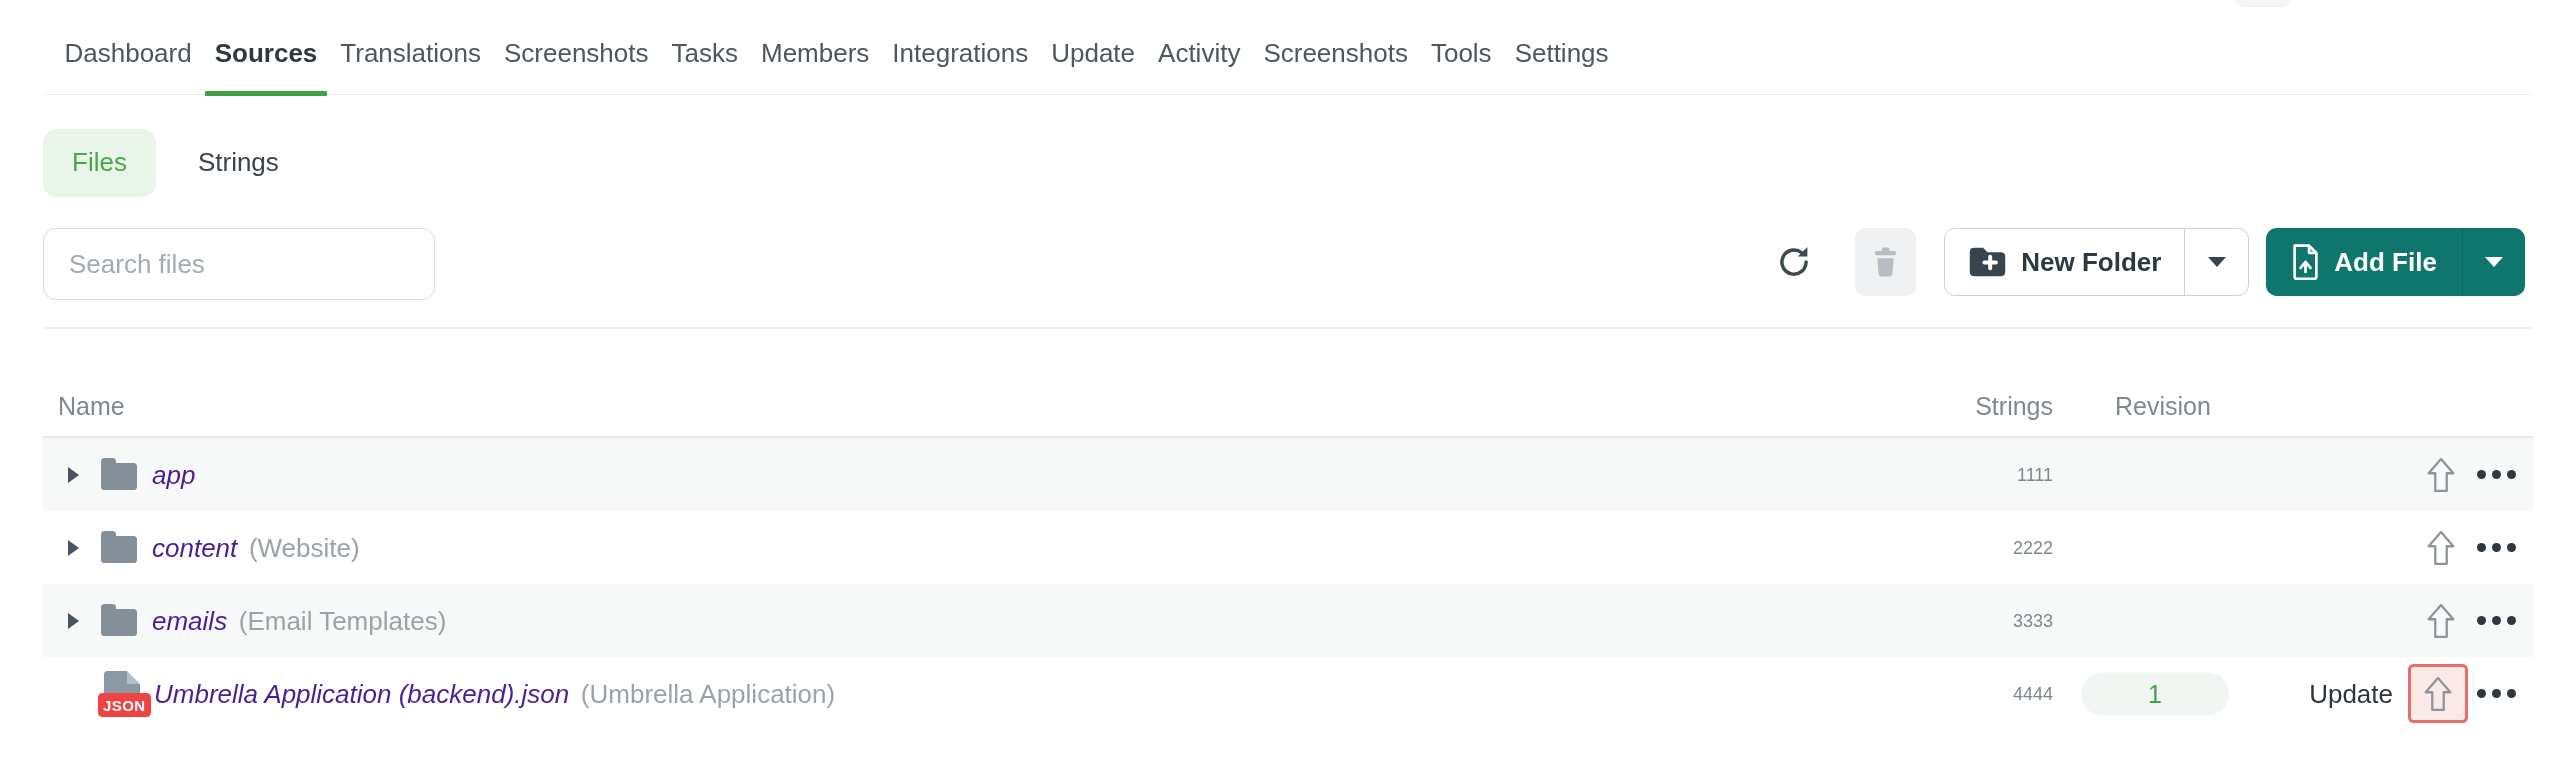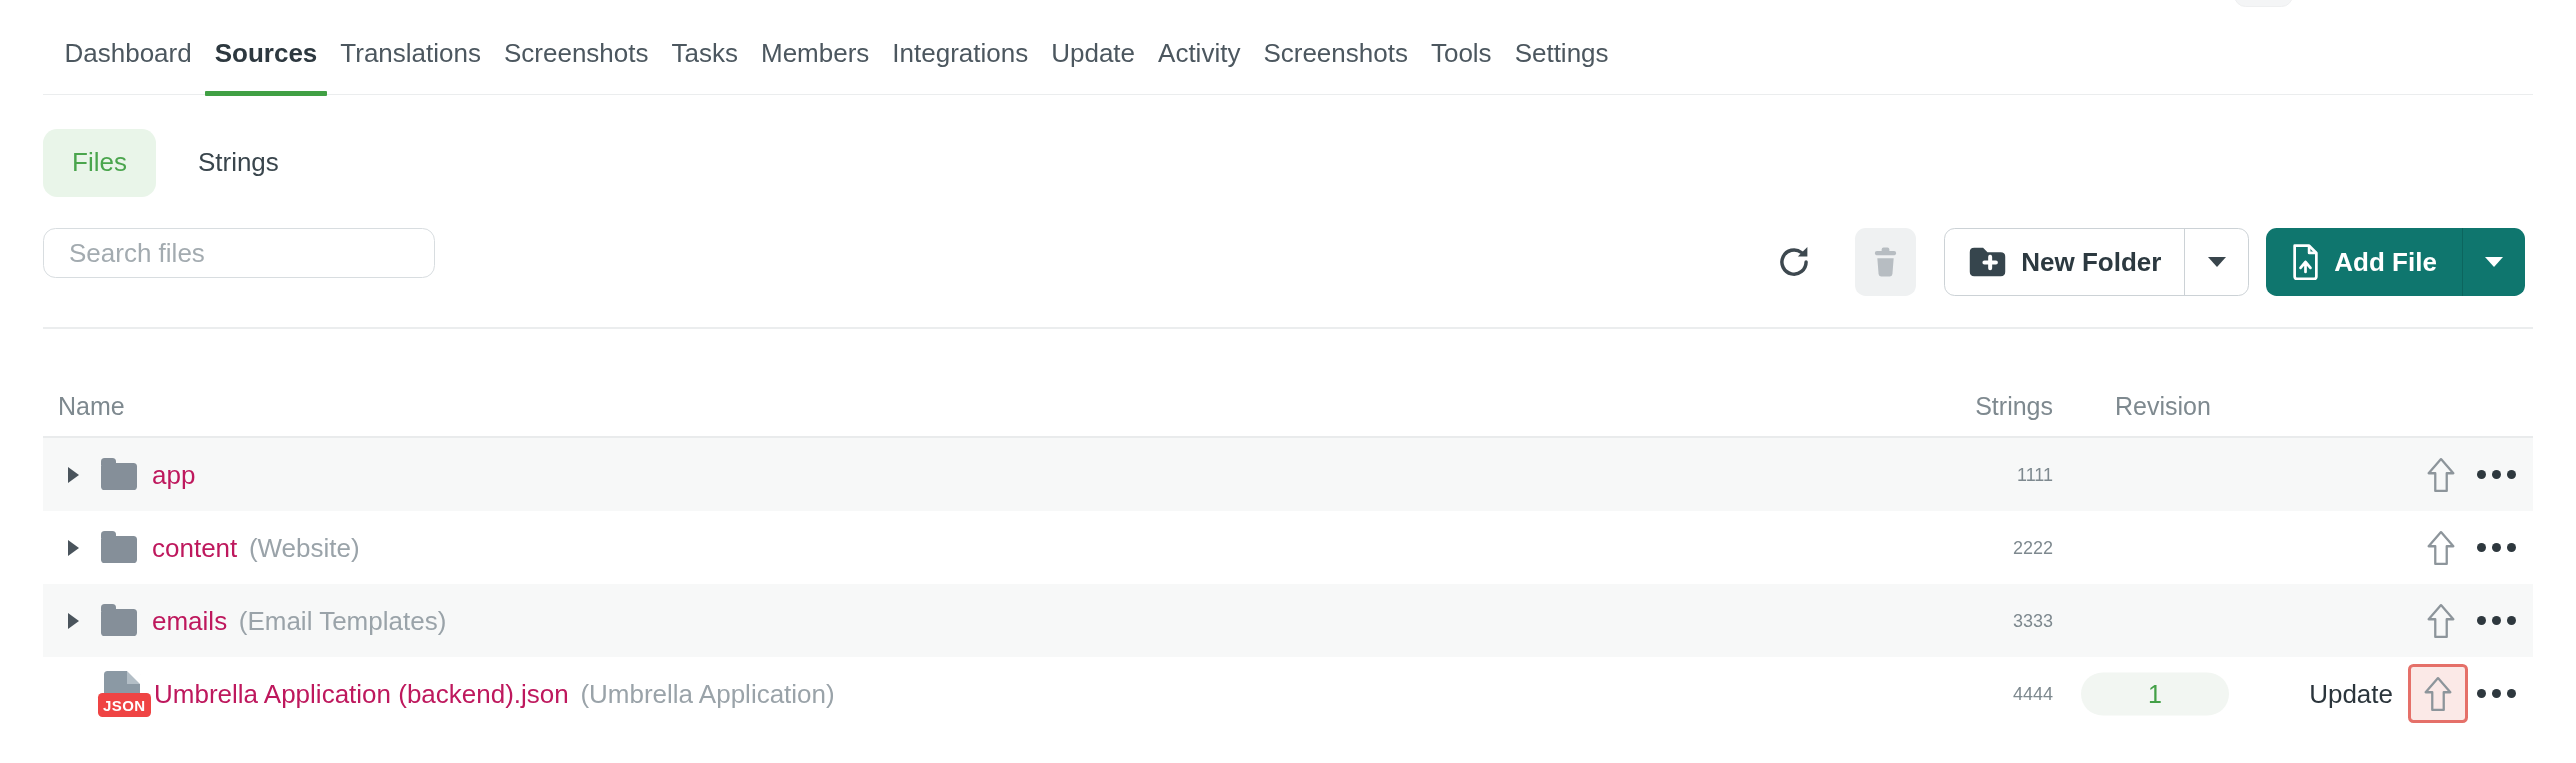--- a/index.html
+++ b/index.html
@@ -39,21 +39,21 @@
   
   .tabs { position: absolute; left: 43px; top: 133px; height: 59px; display: flex; align-items: center; }
   .tab-pill {
     height: 68px; padding: 0 29px; background: #e9f5e9; color: #4aa54d;
     border-radius: 14.3px; font-size: 26px; display: flex; align-items: center; cursor: pointer;
   }
   .tab-plain { margin-left: 42px; font-size: 26px; color: #39454c; cursor: pointer; }
 
   
   .search-input {
-    position: absolute; left: 43px; top: 228px; width: 392px; height: 50px;
+    position: absolute; left: 43px; top: 228px; width: 392px; height: 72px;
     border: 1.8px solid #d8dde0; border-radius: 12.5px; font-size: 26px;
     padding: 0 25px; color: #333d43; outline: none;
     font-family: "Liberation Sans", "DejaVu Sans", sans-serif;
   }
   .search-input::placeholder { color: #a3abb0; }
 
   .refresh-btn { position: absolute; left: 1775px; top: 243px; width: 38px; height: 38px; cursor: pointer; background: none; border: none; }
   .trash-btn {
     position: absolute; left: 1855px; top: 228px; width: 61px; height: 68px;
     background: #eff1f2; border: none; border-radius: 10.7px;
@@ -108,21 +108,21 @@
     border-top: 13.4px solid #ffffff; border-left: 13.4px solid #b3bec6;
   }
   .file-icon .json-badge {
     position: absolute; bottom: -3.6px; left: -6.3px; background: #ef4444; color: #fff;
     font-size: 15px; font-weight: 700; line-height: 1; padding: 4.5px 5.4px;
     border-radius: 4.5px; letter-spacing: 0.4px;
   }
 
   .name-wrap { position: absolute; left: 109px; top: 50%; transform: translateY(-50%); display: flex; align-items: baseline; gap: 11.6px; white-space: nowrap; }
   .row.file-row .name-wrap { left: 111px; }
-  .fname { font-size: 26px; color: #be185d; cursor: pointer; }
+  .fname { font-size: 26px; color: #4c1d95; cursor: pointer; font-style: italic; }
   .fnote { font-size: 26px; color: #9aa3a9; }
 
   .strings-val { position: absolute; right: 480px; top: 50%; transform: translateY(-50%); font-size: 18px; color: #7e898f; }
 
   .rev-badge {
     position: absolute; left: 2038px; top: 50%; transform: translateY(-50%);
     width: 148px; height: 43px; border-radius: 21.5px; background: #f2f6f2;
     color: #43a047; font-size: 25px; display: flex; align-items: center; justify-content: center; cursor: pointer;
   }
 

